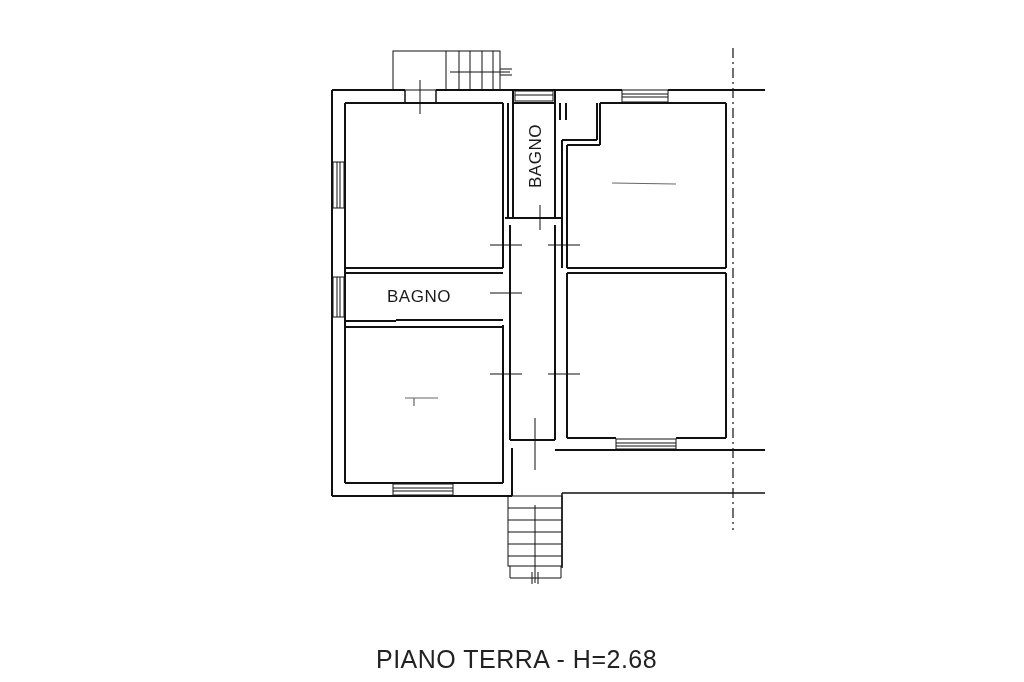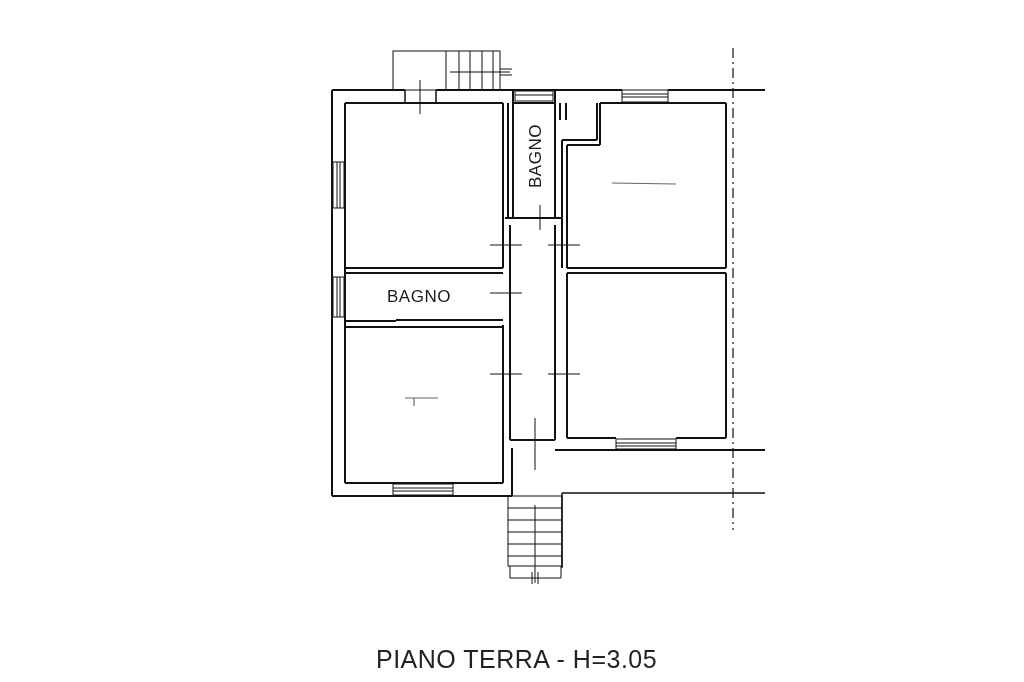--- a/index.html
+++ b/index.html
@@ -163,13 +163,13 @@
 
   <g stroke="#666" stroke-width="1.2">
     <line x1="612" y1="183" x2="676" y2="184"></line>
     <line x1="405" y1="398" x2="438" y2="398"></line>
     <line x1="414" y1="398" x2="414" y2="406"></line>
   </g>
 </svg>
 
 <div class="label room-label-v" style="left:506px; top:148px; width:60px; text-align:center;">BAGNO</div>
 <div class="label room-label-h" style="left:387px; top:287px;">BAGNO</div>
-<div class="label caption" style="left:376px; top:645px;">PIANO TERRA - H=3.05</div>
+<div class="label caption" style="left:376px; top:645px;">PIANO TERRA - H=2.68</div>
 
 </body></html>

